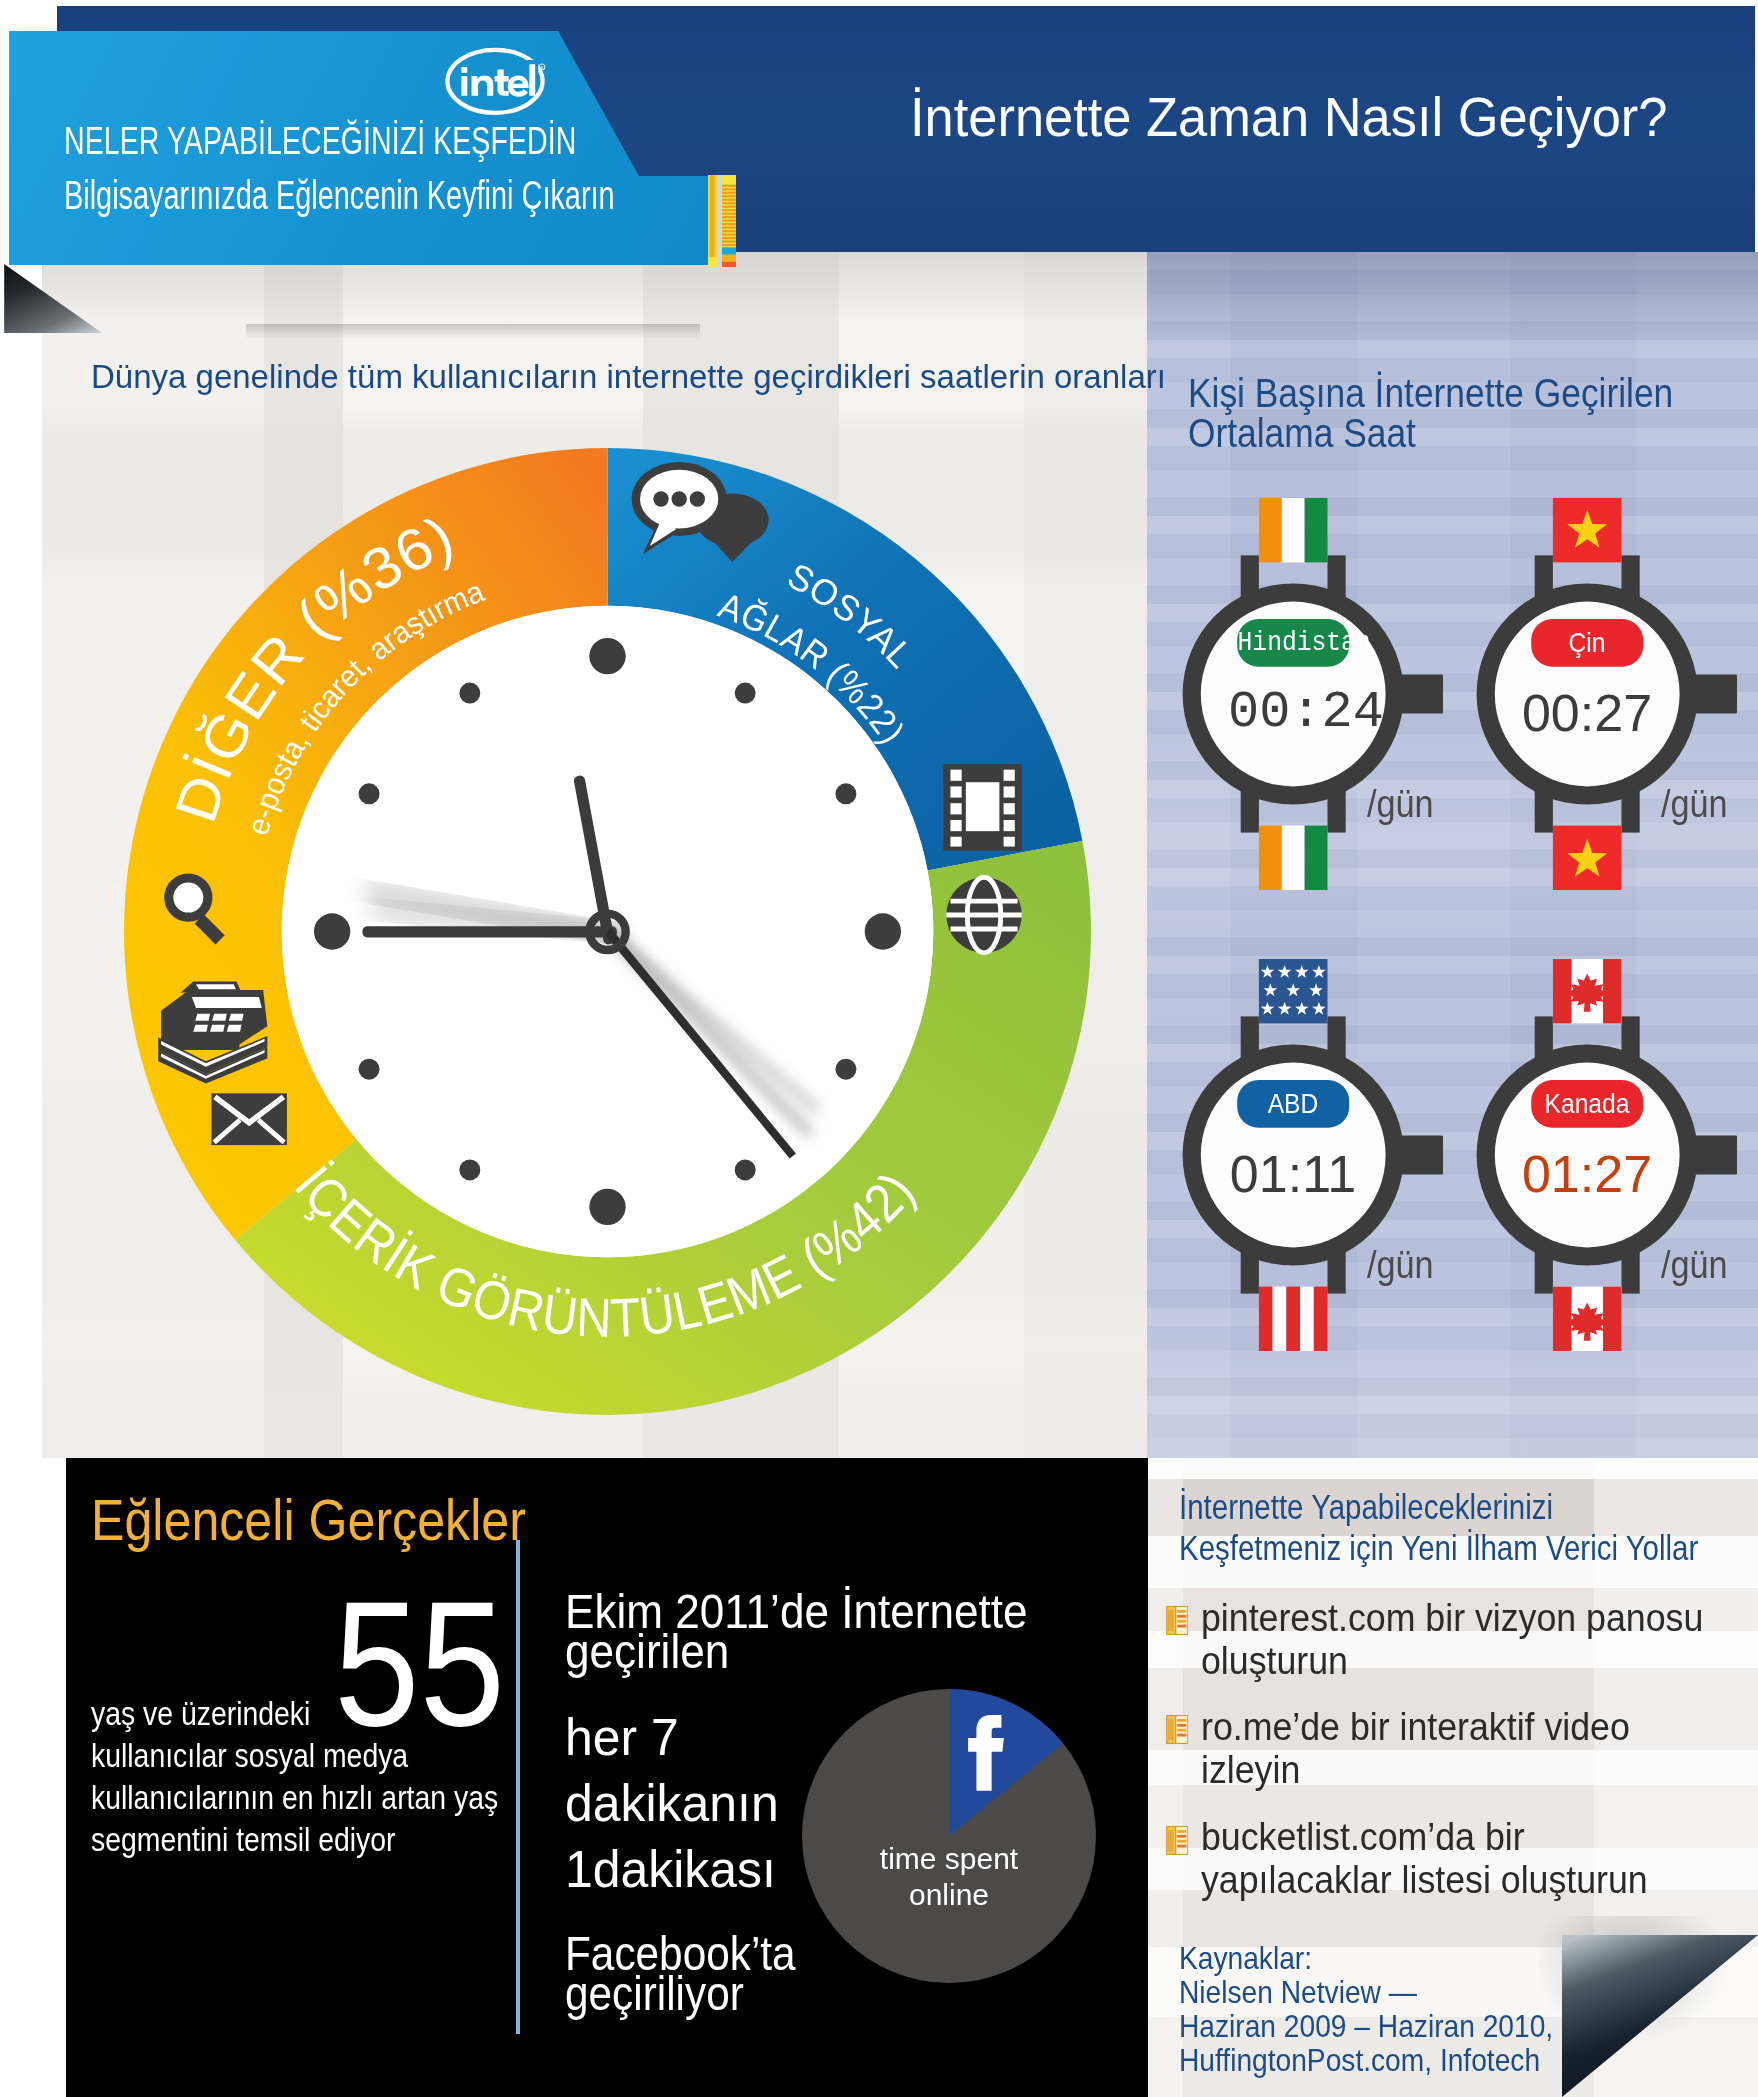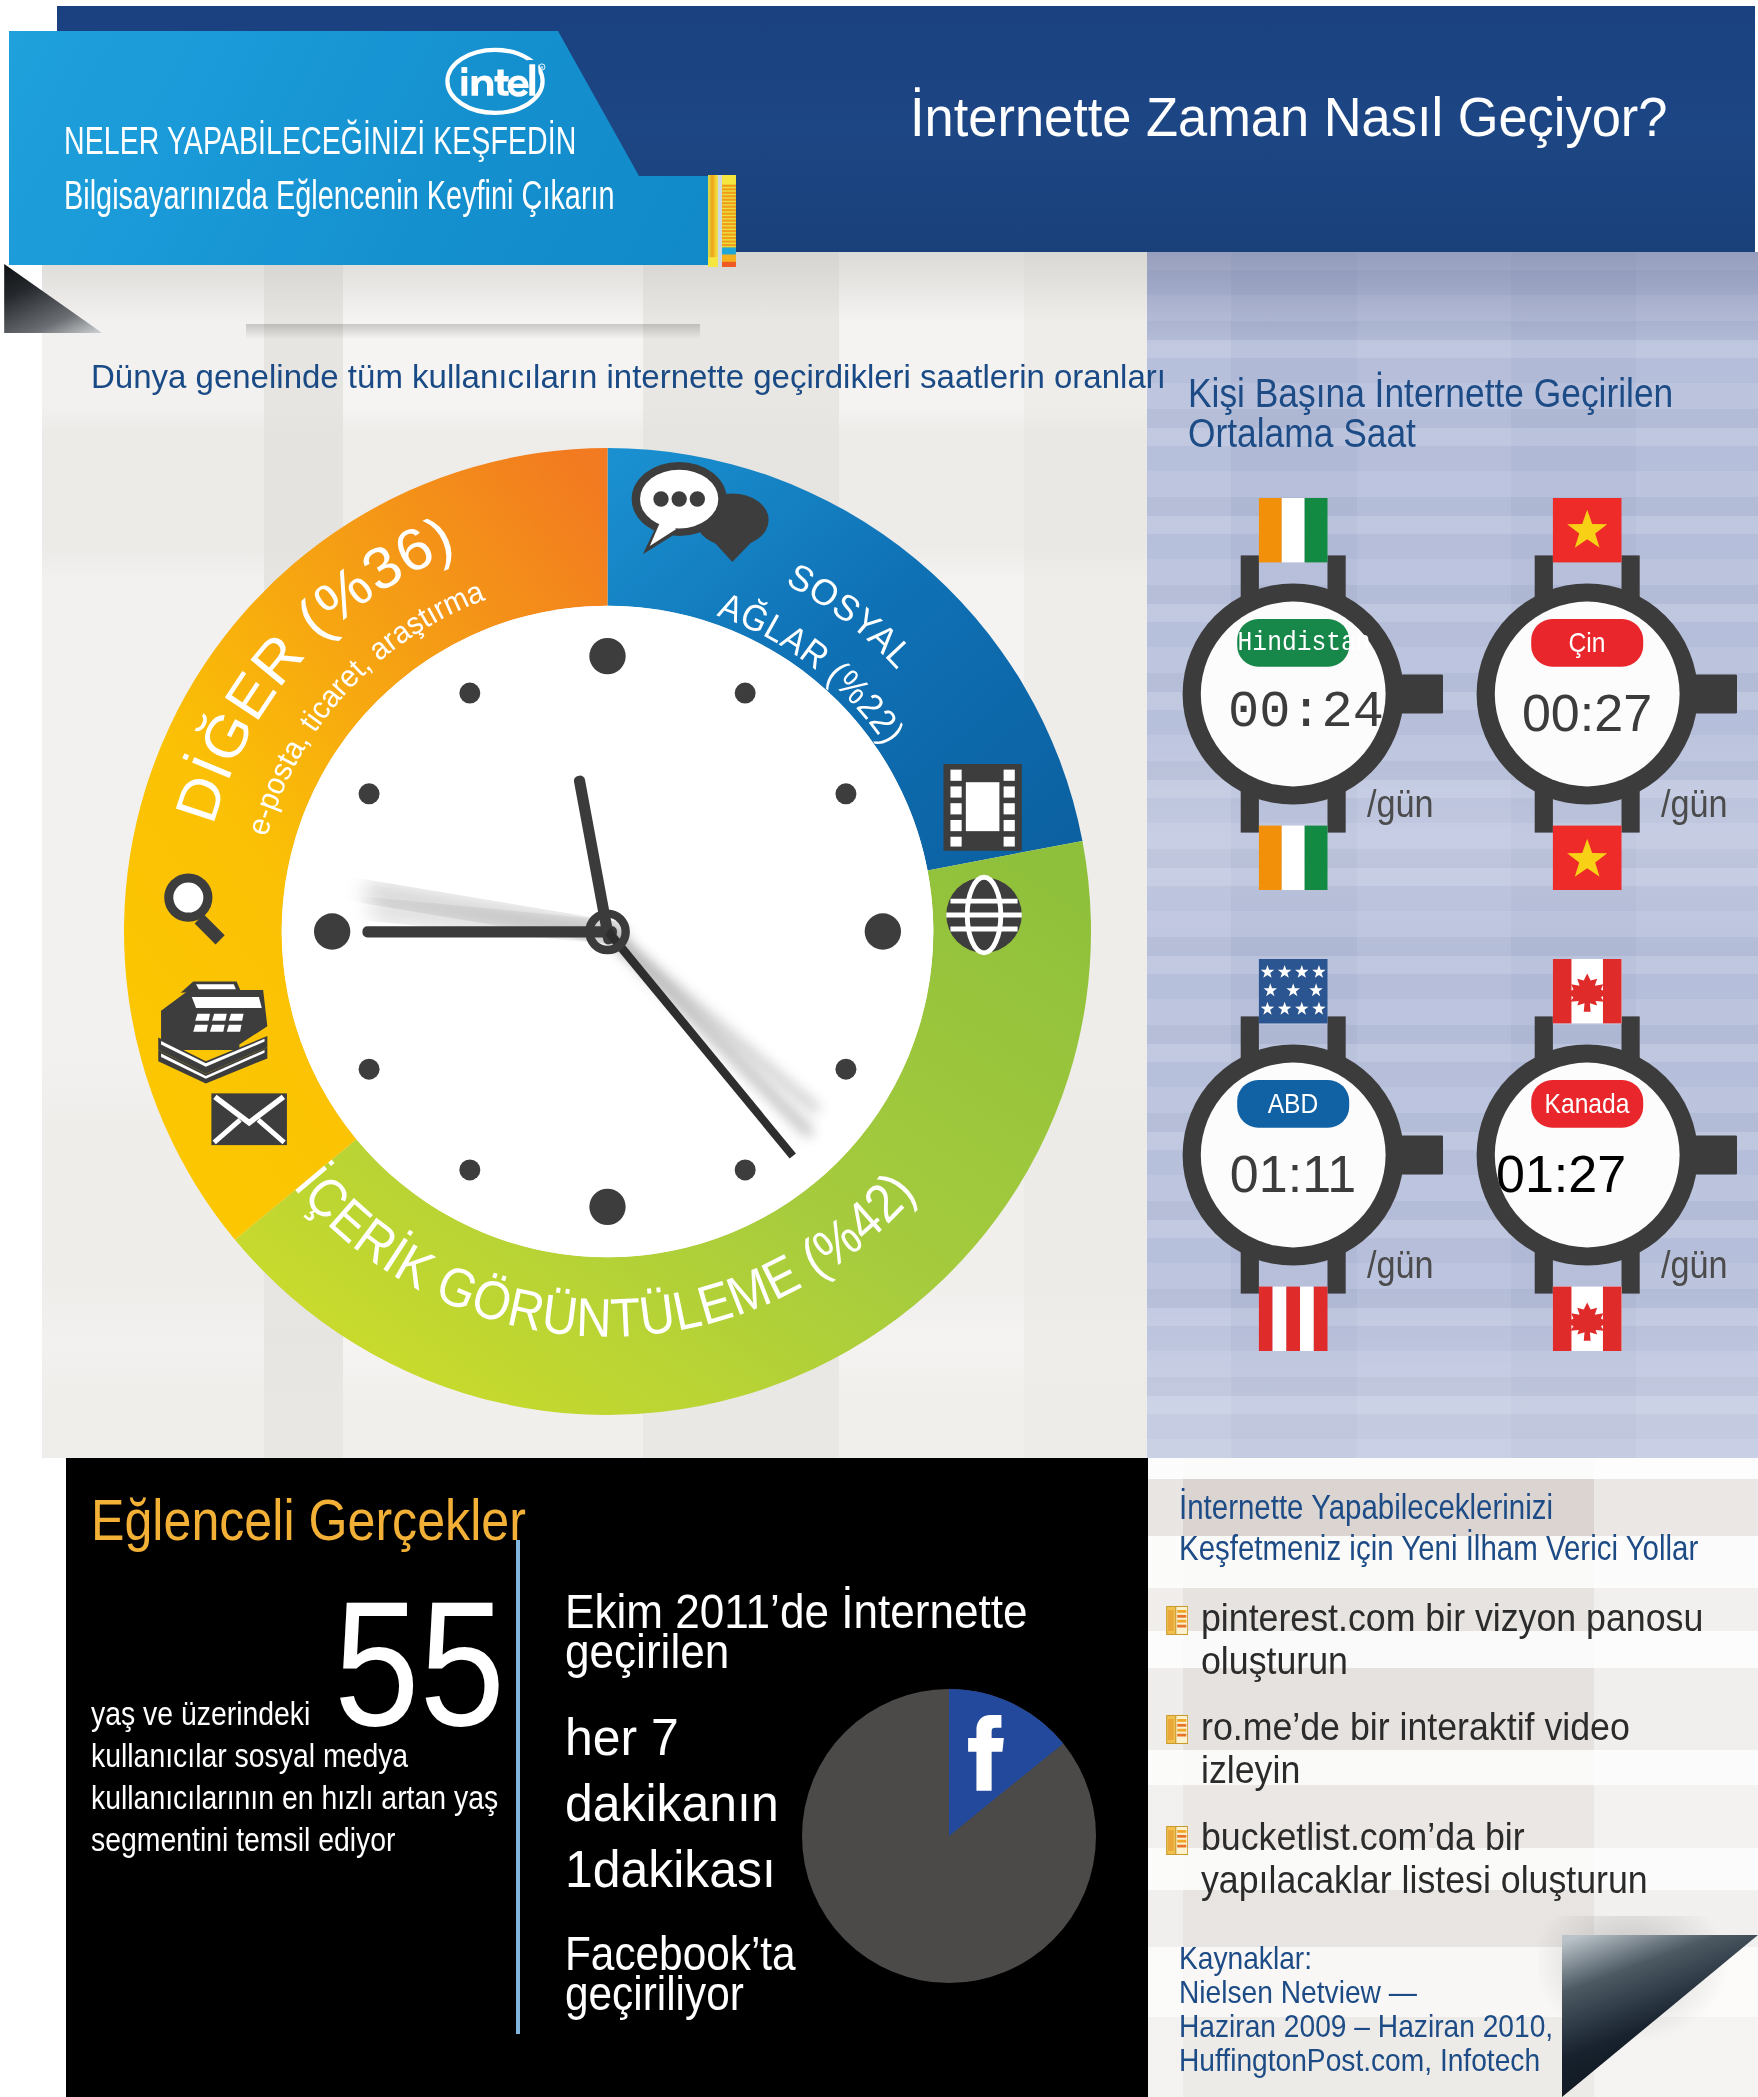--- a/index.html
+++ b/index.html
@@ -512,41 +512,42 @@
           <rect x="0" y="0" width="26.5" height="94" fill="#e02b2b"></rect>
           <rect x="71.5" y="0" width="26.5" height="94" fill="#e02b2b"></rect>
           <g transform="translate(49.0,50.0) scale(0.5452)">
             <polygon points="0,-50 9,-32 26,-36 20,-18 42,-22 36,-8 54,2 36,12 44,24 22,22 26,34 7,28 9,50 -9,50 -7,28 -26,34 -22,22 -44,24 -36,12 -54,2 -36,-8 -42,-22 -20,-18 -26,-36 -9,-32" fill="#e02b2b"></polygon>
           </g>
         </g>
         <circle cx="176" cy="280" r="132" fill="#fcfcfc"></circle>
         <rect x="96" y="173" width="160" height="68" rx="30" fill="#e8262b"></rect>
       </svg>
     <div style="position:absolute;left:60px;top:121px;width:126px;text-align:center;font-size:28px;color:#fff;line-height:48px;transform:scaleX(.88);transform-origin:50% 50%;">Kanada</div>
-    <div style="position:absolute;left:32px;top:187px;width:182px;font-size:52px;color:#000000;line-height:56px;">01:27</div>
+    <div style="position:absolute;left:32px;top:187px;width:182px;text-align:center;font-size:52px;color:#c2410c;line-height:56px;">01:27</div>
   </div>
   <div class="gun" style="left:1367px;top:783px;">/gün</div>
   <div class="gun" style="left:1661px;top:783px;">/gün</div>
   <div class="gun" style="left:1367px;top:1244px;">/gün</div>
   <div class="gun" style="left:1661px;top:1244px;">/gün</div>
   <div id="funbox">
     <div id="fun-heading">Eğlenceli Gerçekler</div>
     <div id="fun-divider"></div>
     <div id="fun-number">55</div>
     <div id="fun-left-text"><span>yaş ve üzerindeki</span><br><span>kullanıcılar sosyal medya</span><br><span>kullanıcılarının en hızlı artan yaş</span><br><span>segmentini temsil ediyor</span></div>
     <div id="fun-line1">Ekim 2011’de İnternette geçirilen</div>
     <div id="fun-line2">her 7 dakikanın 1dakikası</div>
     <div id="fun-line3">Facebook’ta geçiriliyor</div>
     <div id="fb-pie"><svg viewBox="0 0 420 420" width="294" height="294">
   <circle cx="210" cy="210" r="210" fill="#4b4a48"></circle>
   <path d="M210,210 L210.0,0.0 A210,210 0 0 1 373.2,77.8 Z" fill="#22499b"></path>
   <g fill="#ffffff" transform="translate(224,37) scale(0.70)">
     <path d="M87,0 h-22 c-18,0 -29,12 -29,30 v17 h-17 v28 h17 v80 h31 v-80 h22 l3,-28 h-25 v-13 c0,-6 2,-8 8,-8 h12 Z"></path>
   </g>
 </svg></div>
+    <div id="fb-pielabel"><span>time spent</span><br><span>online</span></div>
   </div>
   <div id="ideas-title">İnternette Yapabileceklerinizi Keşfetmeniz için Yeni İlham Verici Yollar</div>
   <div class="bullet" style="left:1166px;top:1605px;"><svg viewBox="0 0 32 44" width="22.4" height="31">
         <rect x="1" y="2" width="13" height="40" fill="#f2c14e" stroke="#c99a2e" stroke-width="1.5"></rect>
         <rect x="14" y="2" width="17" height="40" fill="#fdf2d0" stroke="#c99a2e" stroke-width="1.5"></rect>
         <rect x="16" y="7" width="13" height="4" fill="#f0a72a"></rect>
         <rect x="16" y="14" width="13" height="4" fill="#e8742a"></rect>
         <rect x="16" y="21" width="13" height="4" fill="#f0a72a"></rect>
         <rect x="16" y="28" width="13" height="4" fill="#e8742a"></rect>
         <rect x="3" y="7" width="8" height="30" fill="#e8a83a"></rect>

